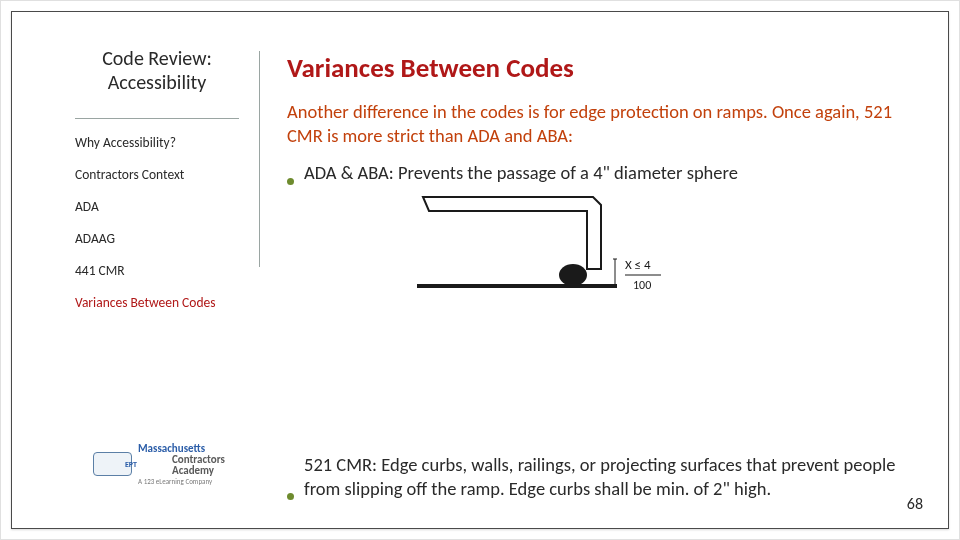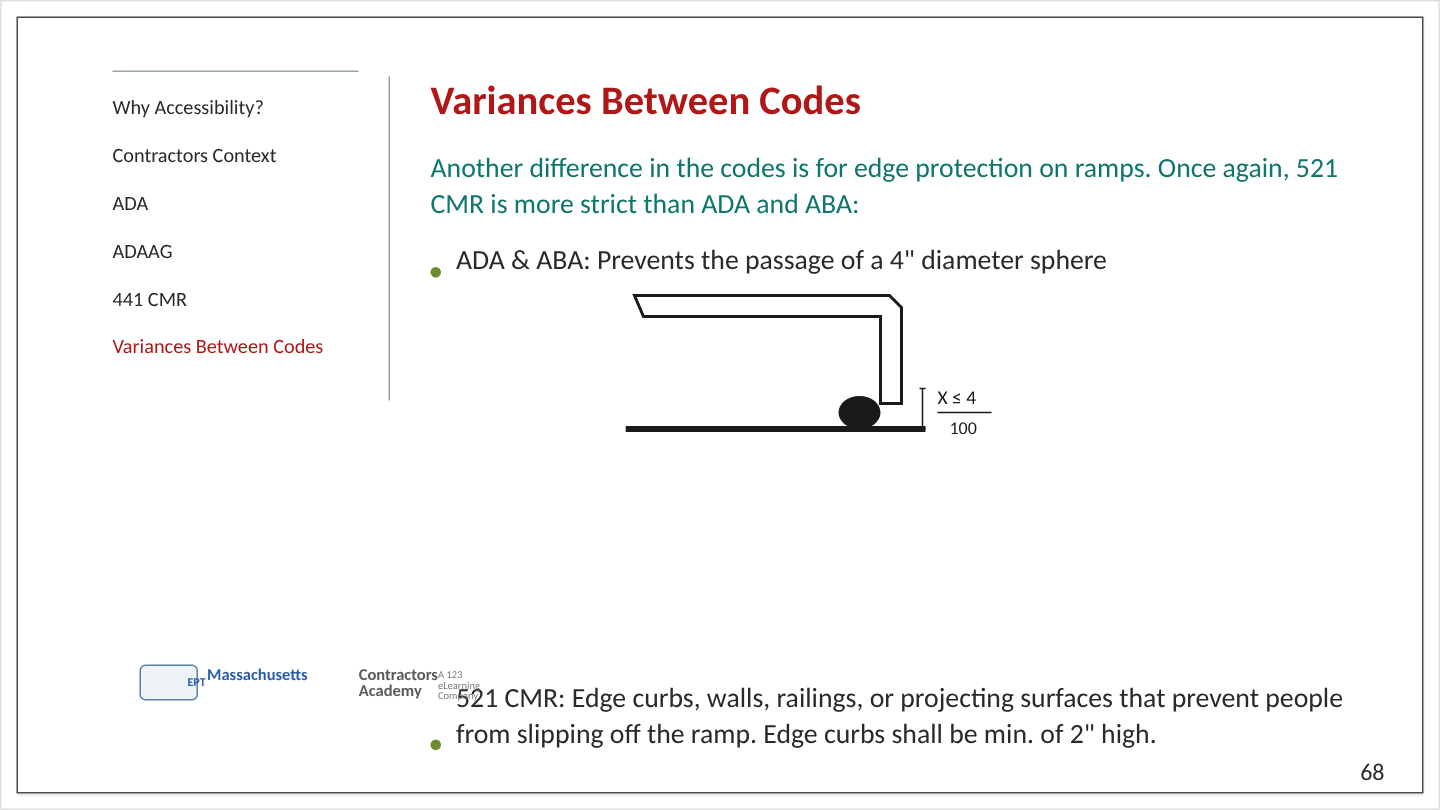--- a/index.html
+++ b/index.html
@@ -59,21 +59,21 @@
     width: 620px;
   }
   .main-title {
     font-size: 27px;
     font-weight: 700;
     color: #b01818;
     margin-bottom: 16px;
   }
   .lead {
     font-size: 18.5px;
-    color: #0f766e;
+    color: #c2410c;
     line-height: 1.28;
     margin-bottom: 14px;
   }
   .bullet-row {
     display: flex;
     align-items: flex-end;
     gap: 10px;
     margin-bottom: 6px;
   }
   .bullet-dot {
@@ -94,21 +94,21 @@
   .bullet-2 {
     position: absolute;
     left: 286px;
     top: 416px;
     width: 620px;
     margin-top: 36px;
   }
   .page-num {
     position: absolute;
     right: 36px;
-    bottom: 14px;
+    bottom: 26px;
     font-size: 16px;
     color: #2a2a2a;
   }
   .logo-block {
     position: absolute;
     left: 92px;
     top: 442px;
     width: 140px;
     display: flex;
     align-items: center;
@@ -116,32 +116,36 @@
   }
   .logo-badge {
     width: 24px; height: 24px;
     border: 1px solid #5b7fa6;
     border-radius: 4px;
     display: flex; align-items: center; justify-content: center;
     font-size: 8px; font-weight: 700; color: #2b5da8;
     background: #eef3f8;
     padding-left: 37px;
   }
-  .logo-text { display: flex; flex-direction: row; line-height: 1.0; }
+  .logo-text { display: flex; flex-direction: column; line-height: 1.0; }
   .logo-line1 { font-size: 11px; font-weight: 700; color: #2b5da8; }
   .logo-line2 { font-size: 11px; font-weight: 700; color: #5a5a5a; padding-left: 34px; }
   .logo-sub { font-size: 7px; color: #7a7a7a; margin-top: 2px; }
 </style>
 </head>
 <body>
 
 <div class="slide">
   <div class="inner-frame"></div>
 
   <div class="sidebar">
+    <div class="sidebar-title">
+      <span>Code Review:</span><br>
+      <span>Accessibility</span>
+    </div>
     <hr class="sidebar-divider">
     <ul class="nav-list">
       <li class="nav-item"><span>Why Accessibility?</span></li>
       <li class="nav-item"><span>Contractors Context</span></li>
       <li class="nav-item"><span>ADA</span></li>
       <li class="nav-item"><span>ADAAG</span></li>
       <li class="nav-item"><span>441 CMR</span></li>
       <li class="nav-item active"><span>Variances Between Codes</span></li>
     </ul>
   </div>

